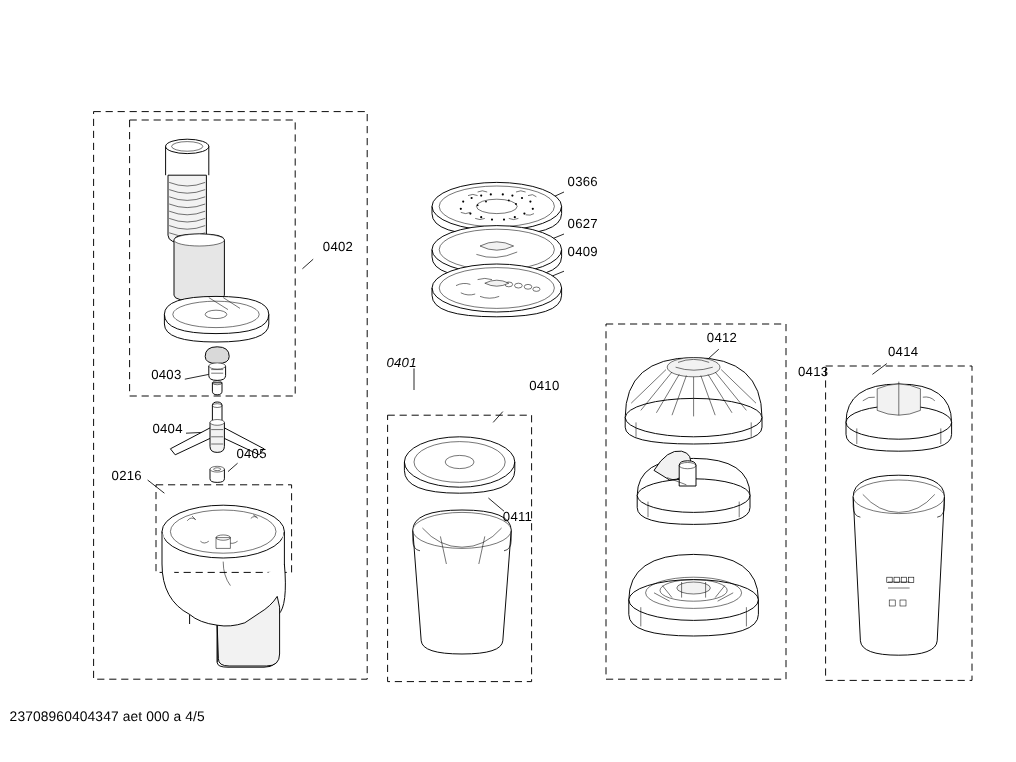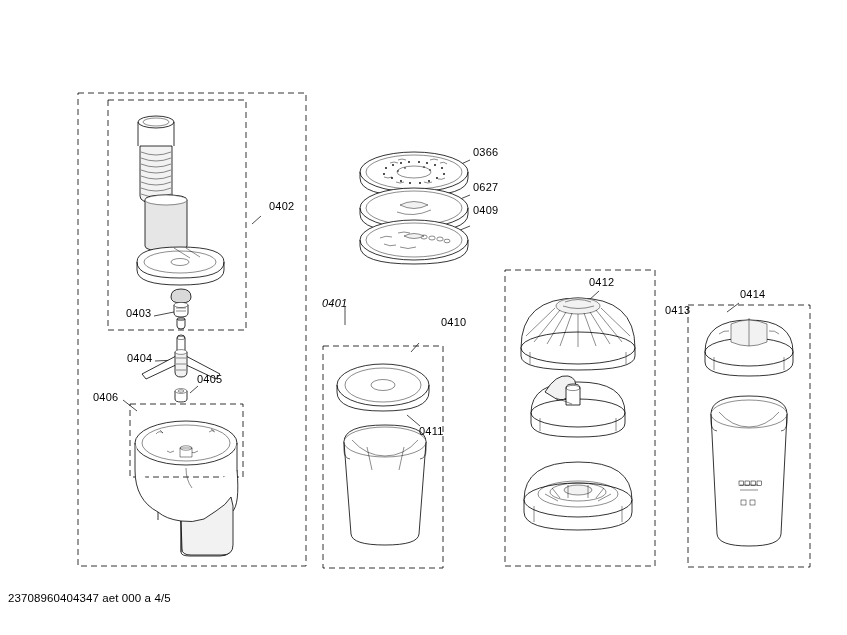--- a/index.html
+++ b/index.html
@@ -345,21 +345,21 @@
       </g>
     </g>
 
   </svg>
 
   <div class="lbl" style="left:258px; top:200px;padding-left:11px;">0402</div>
   <div class="lbl" style="left:322px; top:297px;font-style:italic;">0401</div>
   <div class="lbl" style="left:126px; top:307px;">0403</div>
   <div class="lbl" style="left:127px; top:352px;">0404</div>
   <div class="lbl" style="left:197px; top:373px;">0405</div>
-  <div class="lbl" style="left:93px; top:391px;">0406</div>
+  <div class="lbl" style="left:93px; top:391px;">0216</div>
   <div class="lbl" style="left:473px; top:146px;">0366</div>
   <div class="lbl" style="left:473px; top:181px;">0627</div>
   <div class="lbl" style="left:473px; top:204px;">0409</div>
   <div class="lbl" style="left:413px; top:316px;margin-left:28px;">0410</div>
   <div class="lbl" style="left:419px; top:425px;">0411</div>
   <div class="lbl" style="left:589px; top:276px;">0412</div>
   <div class="lbl" style="left:621px; top:304px;margin-left:44px;">0413</div>
   <div class="lbl" style="left:740px; top:288px;">0414</div>
 
   <div class="footer">23708960404347 aet 000 a 4/5</div>

